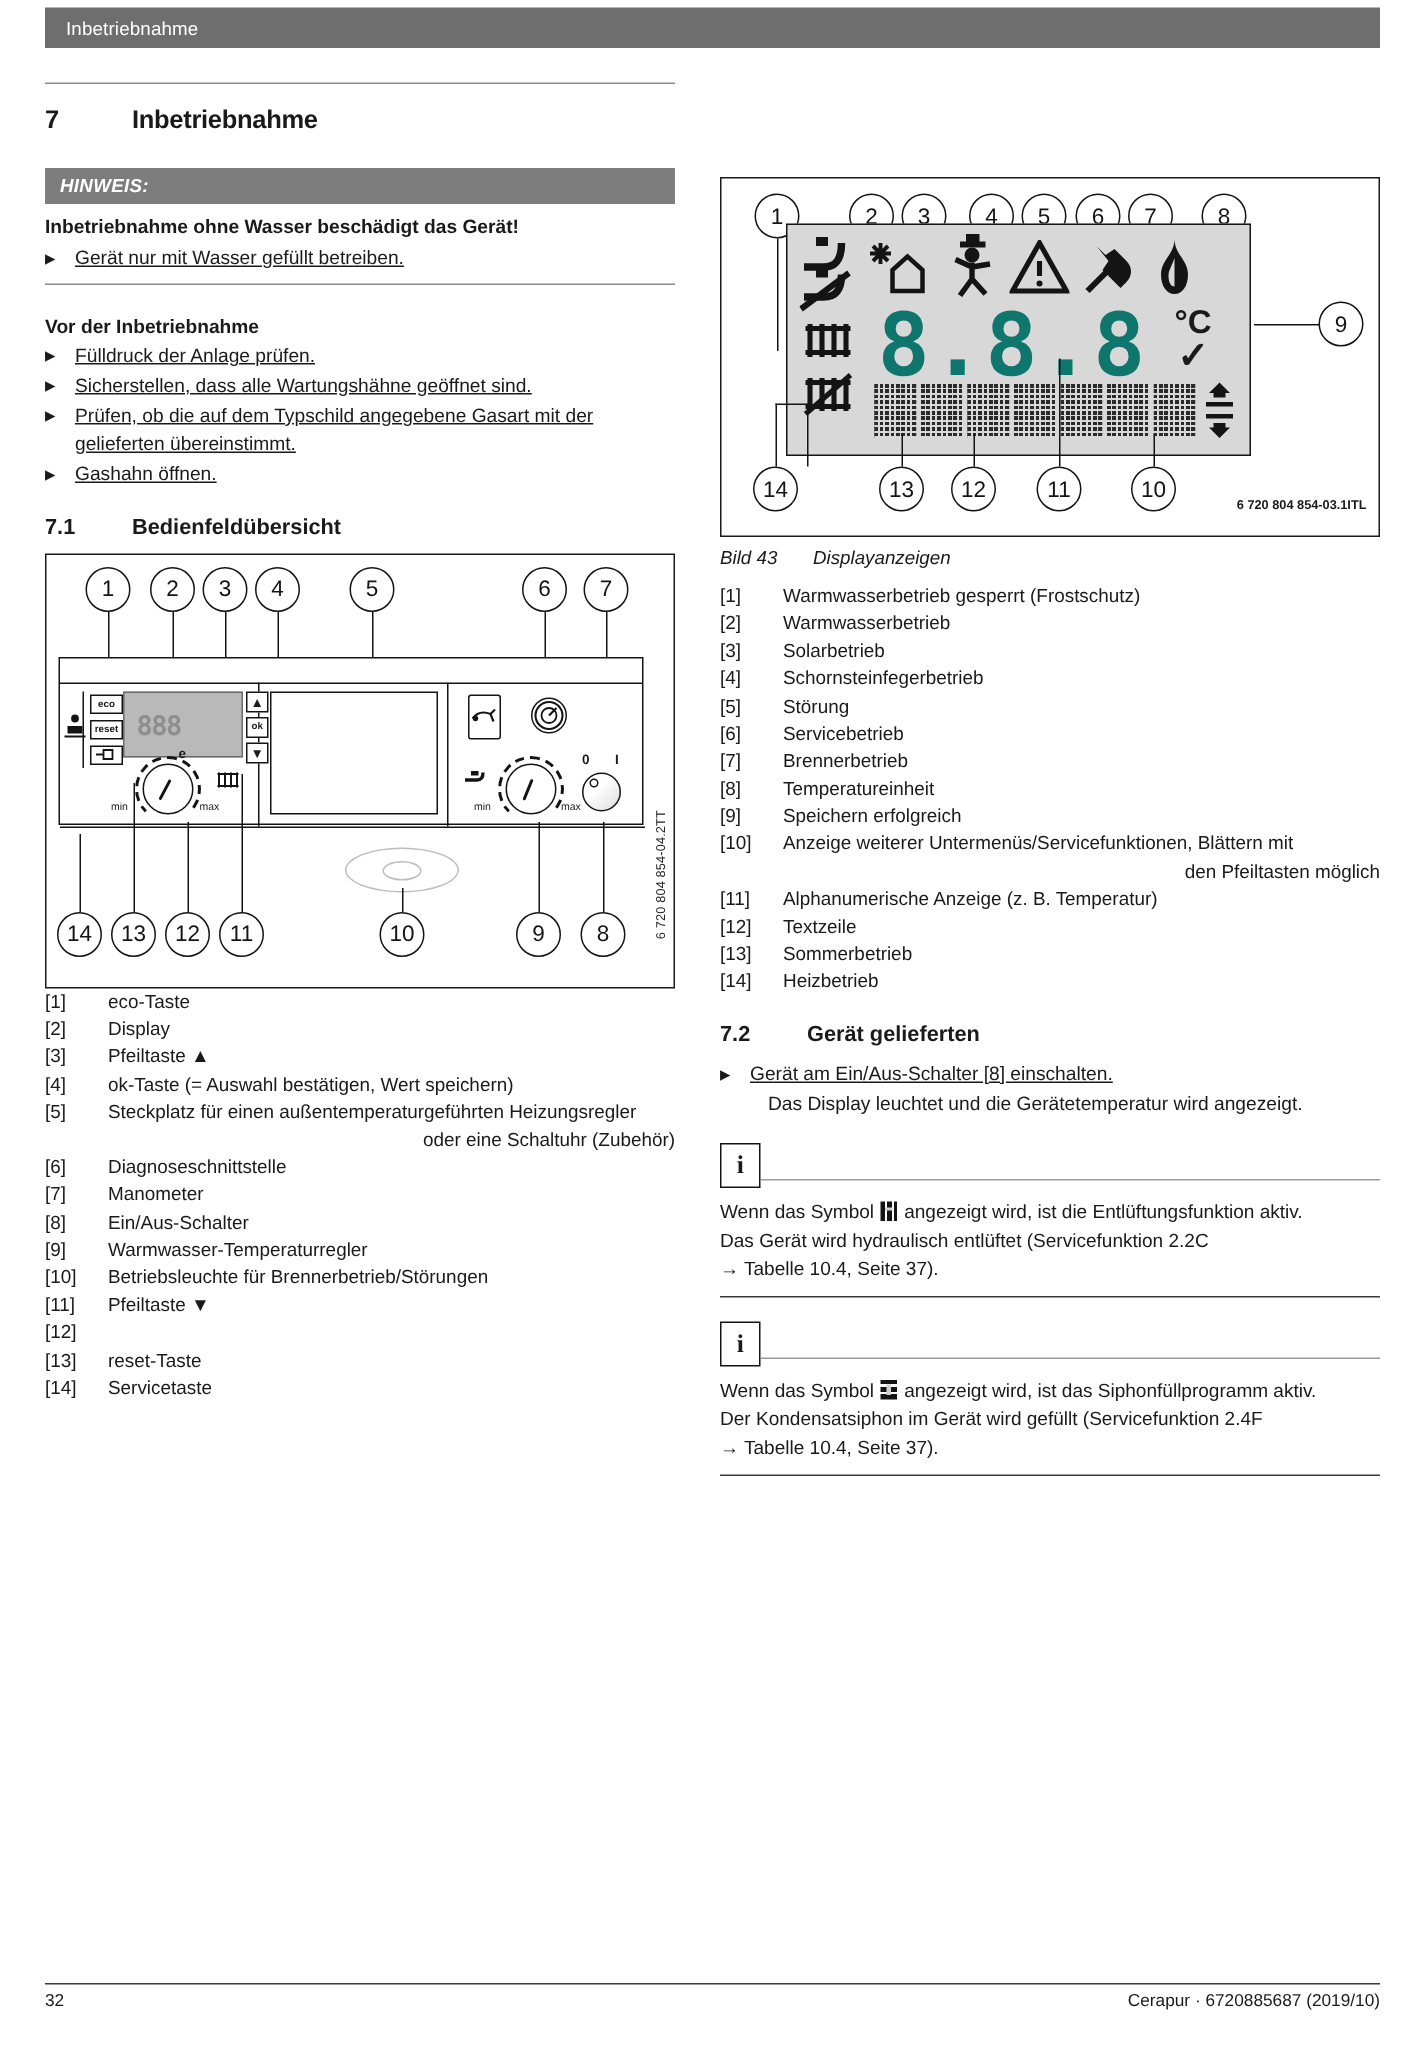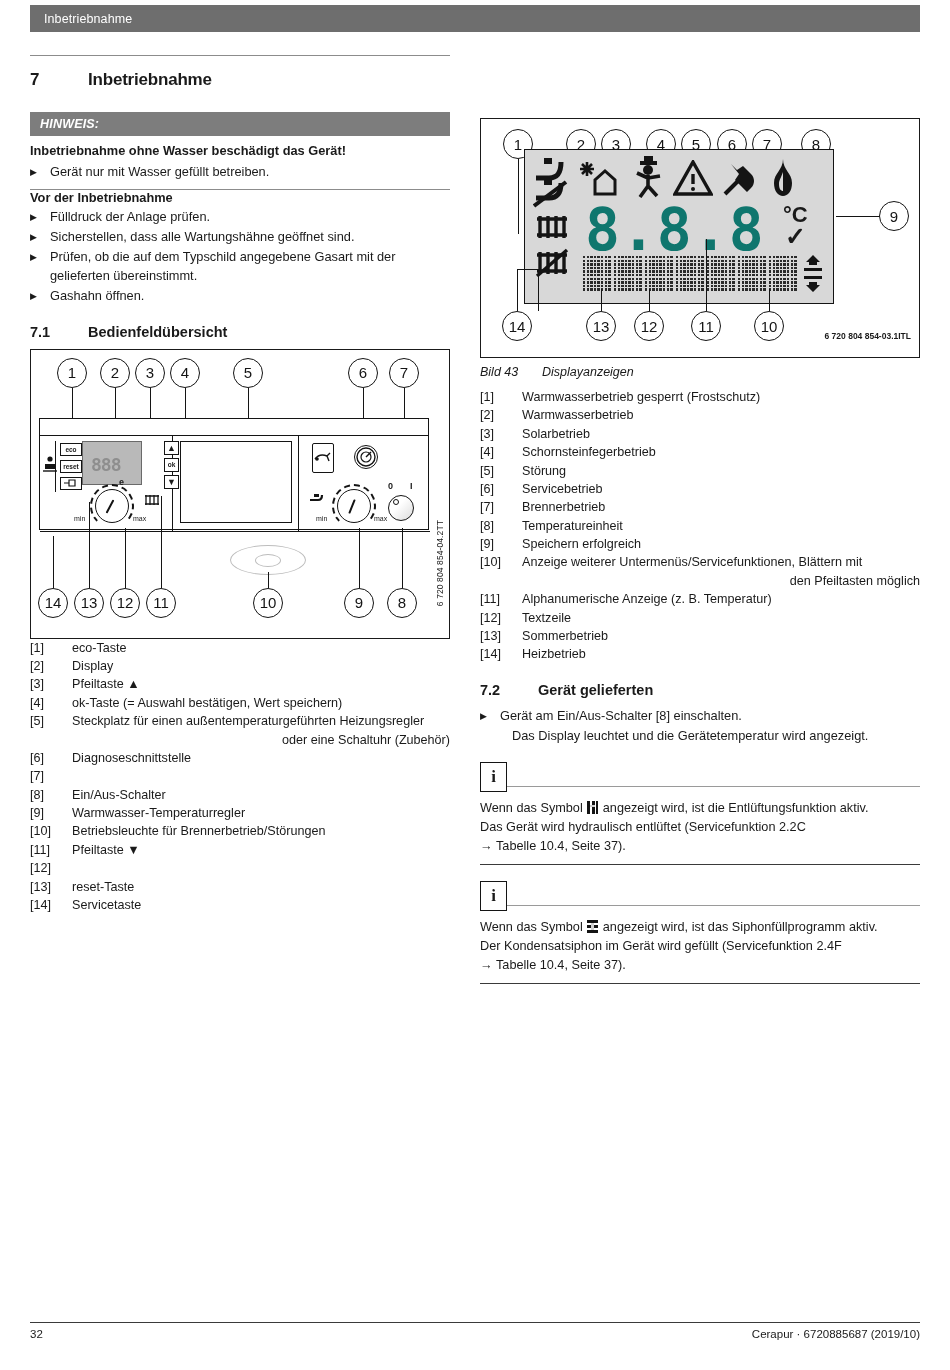--- a/index.html
+++ b/index.html
@@ -35,35 +35,35 @@
   }
   h1.chapter .num { width: 58px; }
 
   h2.section {
     font-size: 14.5px; font-weight: bold;
     display: flex; margin: 18px 0 9px 0;
   }
   h2.section .num { width: 58px; }
 
   
-  .notice { width: 420px; }
+  .notice { width: 420px; margin-bottom: 20px; }
   .notice-bar {
     background: #7d7d7d; height: 24px; display: flex; align-items: center;
   }
   .notice-bar-label {
     color: #ffffff; font-style: italic; font-weight: bold;
     font-size: 12.5px; padding-left: 10px; letter-spacing: .2px;
   }
   .notice-title { font-weight: bold; font-size: 12.8px; margin: 7px 0 5px 0; }
   .notice-bottom-rule { border-bottom: 1px solid #8c8c8c; margin-top: 7px; }
 
   
   .tri-item { display: flex; font-size: 12.8px; line-height: 1.48; margin-bottom: 1px; }
   .tri-mark { width: 20px; flex: 0 0 20px; font-size: 9px; padding-top: 3px; }
-  .tri-text { flex: 1; }
+  .tri-text { flex: 1; text-decoration: underline; }
   .sub-head { font-weight: bold; font-size: 12.8px; margin-bottom: 3px; }
 
   
   .fig-box { border: 1px solid #1a1a1a; position: relative; background: #fff; }
   .fig-caption {
     font-style: italic; font-size: 12.5px; margin: 7px 0 9px 0;
     display: flex;
   }
   .fig-caption .fig-id { width: 62px; flex: 0 0 62px; }
 
@@ -94,21 +94,21 @@
   .panel-outer {
     position: absolute; left: 8px; top: 68px; width: 390px; height: 112px;
     border: 1.6px solid #141414; background: #fff;
   }
   .panel-band {
     position: absolute; left: 0; top: 16px; width: 100%; height: 96px;
     border-top: 1.4px solid #141414;
   }
   .panel-divider { position: absolute; background: #141414; width: 1.4px; }
   .lcd {
-    position: absolute; left: 42px; top: 22px; width: 60px; height: 44px;
+    position: absolute; left: 42px; top: 22px; width: 80px; height: 44px;
     background: #b9b9b9; border: 1px solid #6a6a6a;
   }
   .lcd-digits {
     position: absolute; left: 8px; top: 12px; font-size: 18px; font-weight: bold;
     color: #8e8e8e; font-family: "DejaVu Sans Mono", monospace; letter-spacing: -1px;
   }
   .key {
     position: absolute; border: 1.3px solid #141414; background: #fff;
     display: flex; align-items: center; justify-content: center;
     font-size: 6.5px; font-weight: bold;
@@ -382,20 +382,21 @@
           <span class="legend-key">[5]</span>
           <span class="legend-val">Steckplatz für einen außentemperaturgeführten Heizungsregler</span>
         </div>
       <div class="legend-cont">oder eine Schaltuhr (Zubehör)</div>
       <div class="legend-row">
           <span class="legend-key">[6]</span>
           <span class="legend-val">Diagnoseschnittstelle</span>
         </div>
       <div class="legend-row">
           <span class="legend-key">[7]</span>
+          <span class="legend-val">Manometer</span>
         </div>
       <div class="legend-row">
           <span class="legend-key">[8]</span>
           <span class="legend-val">Ein/Aus-Schalter</span>
         </div>
       <div class="legend-row">
           <span class="legend-key">[9]</span>
           <span class="legend-val">Warmwasser-Temperaturregler</span>
         </div>
       <div class="legend-row">

